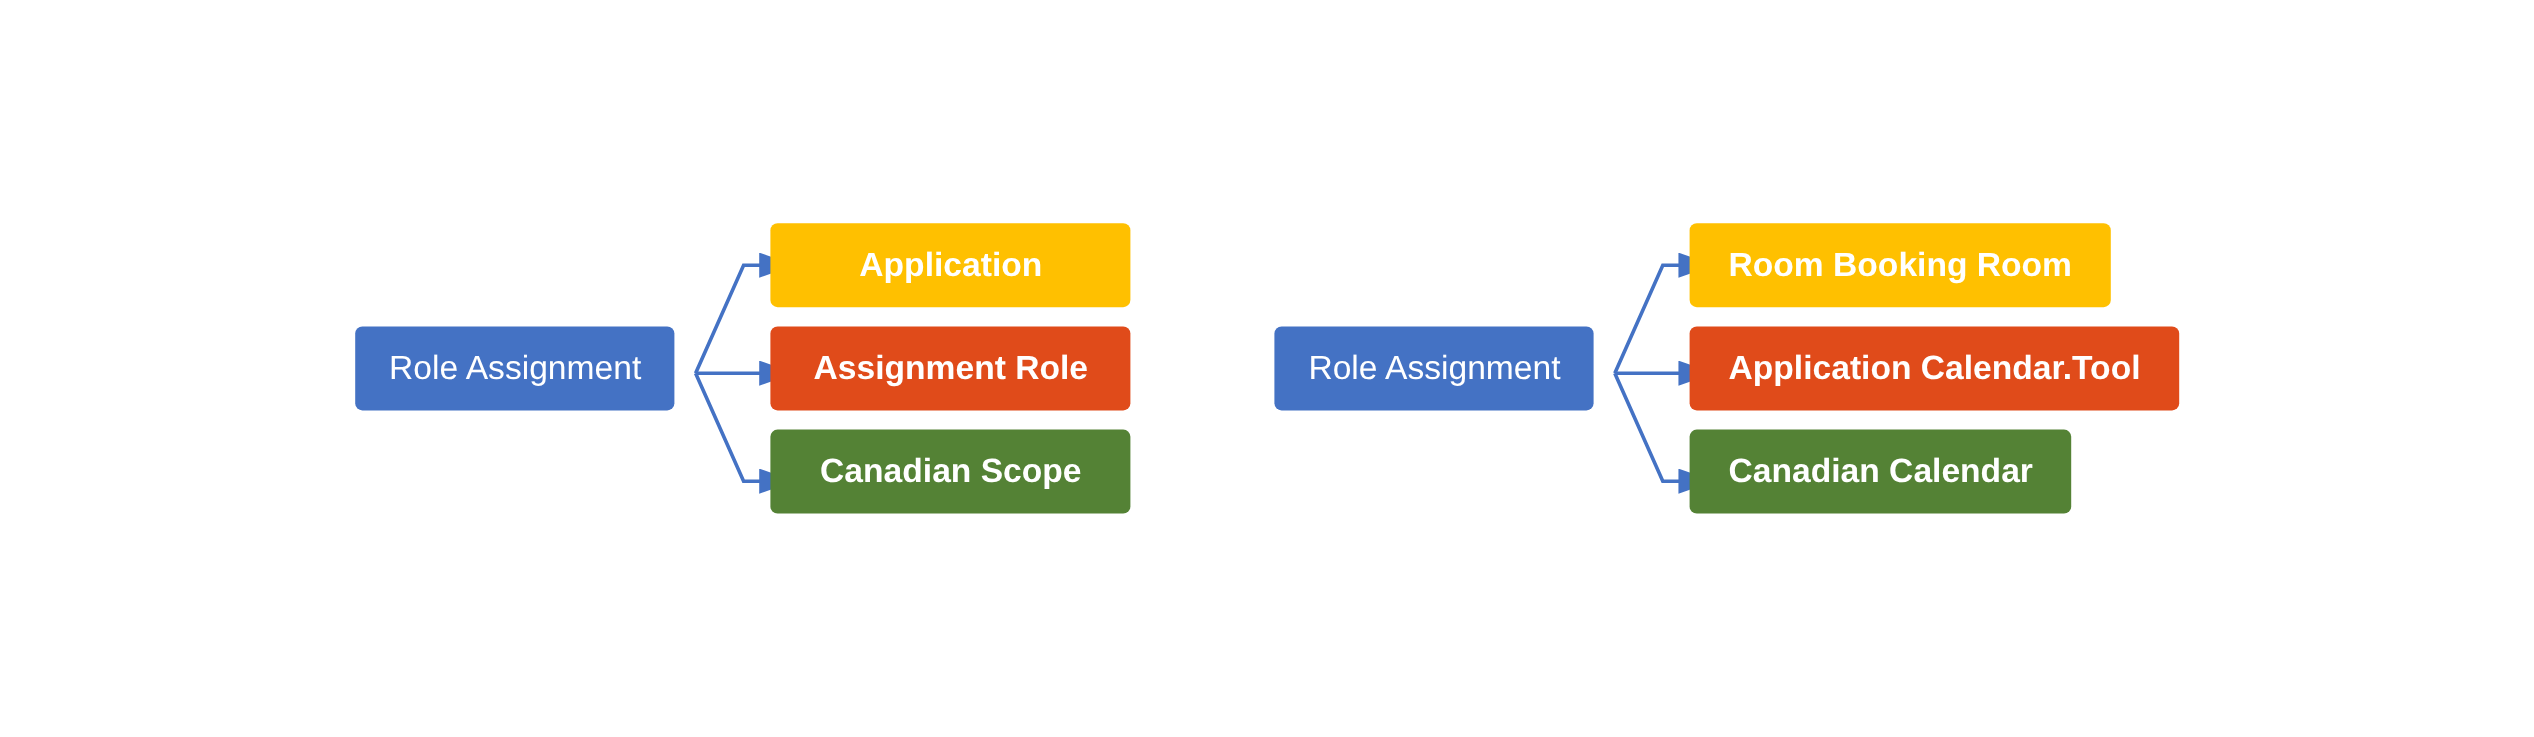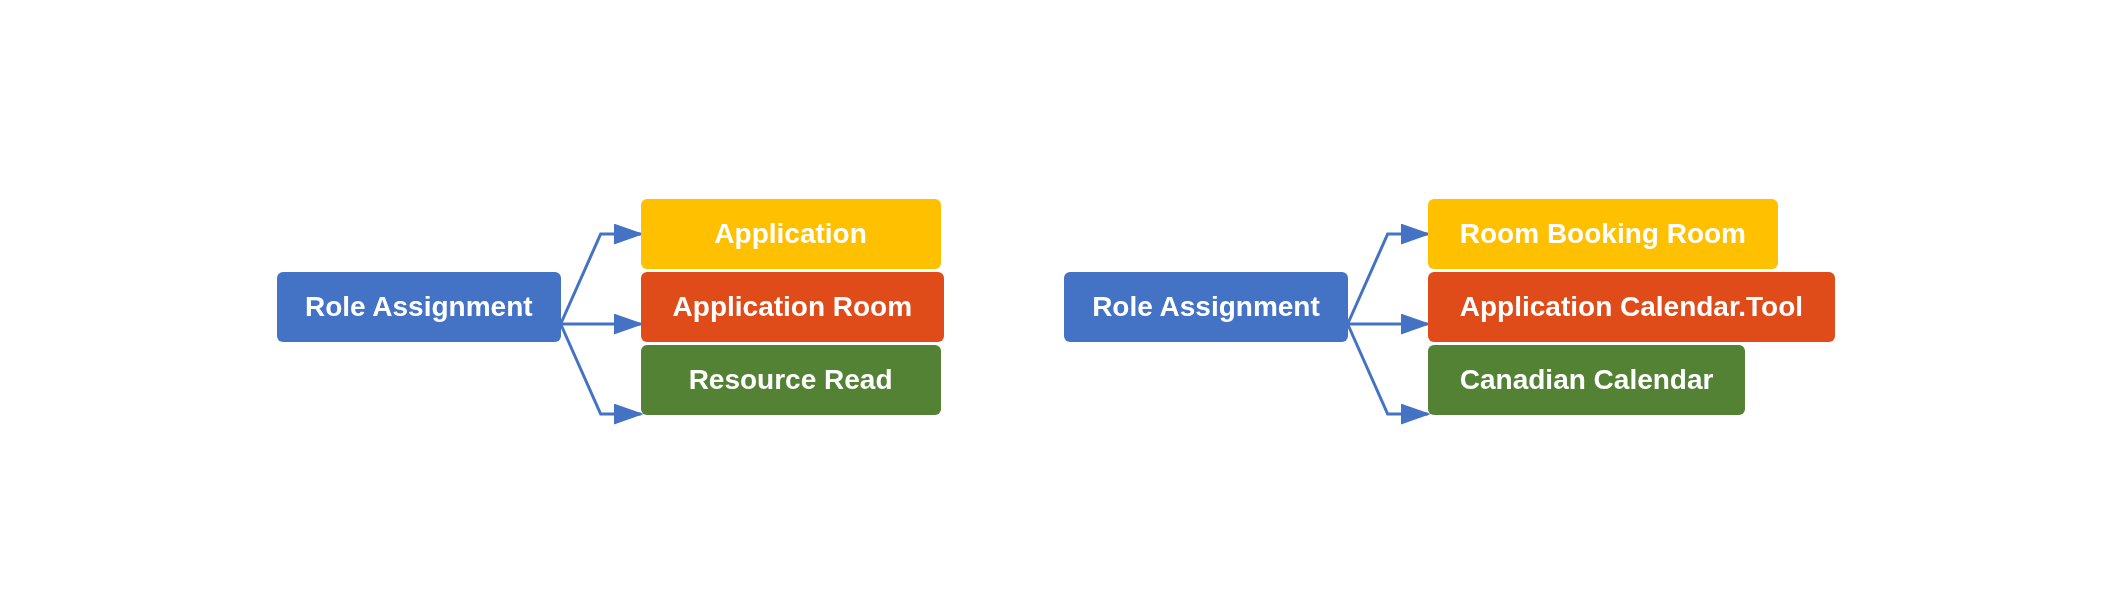--- a/index.html
+++ b/index.html
@@ -23,37 +23,37 @@
       width: 100%;
       padding: 0 80px;
     }
 
     .source-box {
       background: #4472C4;
       color: white;
       border-radius: 6px;
       padding: 18px 28px;
       font-size: 28px;
-      font-weight: 700;
+      font-weight: 400;
       white-space: nowrap;
       display: flex;
       align-items: center;
       justify-content: center;
       min-width: 220px;
       min-height: 70px;
       position: relative;
       z-index: 2;
     }
 
     .arrows-and-targets {
       display: flex;
       flex-direction: column;
       align-items: flex-start;
       justify-content: center;
-      gap: 3px;
+      gap: 16px;
       margin-left: 0;
       position: relative;
     }
 
     .target-row {
       display: flex;
       flex-direction: row;
       align-items: center;
       position: relative;
     }
@@ -105,26 +105,26 @@
     </svg>
 
     <div class="arrows-and-targets" id="targets1" style="margin-left: 80px;">
       <div class="target-row">
         <div class="target-box yellow">
           <span>Application</span>
         </div>
       </div>
       <div class="target-row">
         <div class="target-box orange">
-          <span>Application Room</span>
+          <span>Assignment Role</span>
         </div>
       </div>
       <div class="target-row">
         <div class="target-box green">
-          <span>Resource Read</span>
+          <span>Canadian Scope</span>
         </div>
       </div>
     </div>
   </div>
 
   <div class="diagram-wrapper" id="diag2wrapper" style="position:relative;">
     <div class="source-box">
       <span>Role Assignment</span>
     </div>
 

